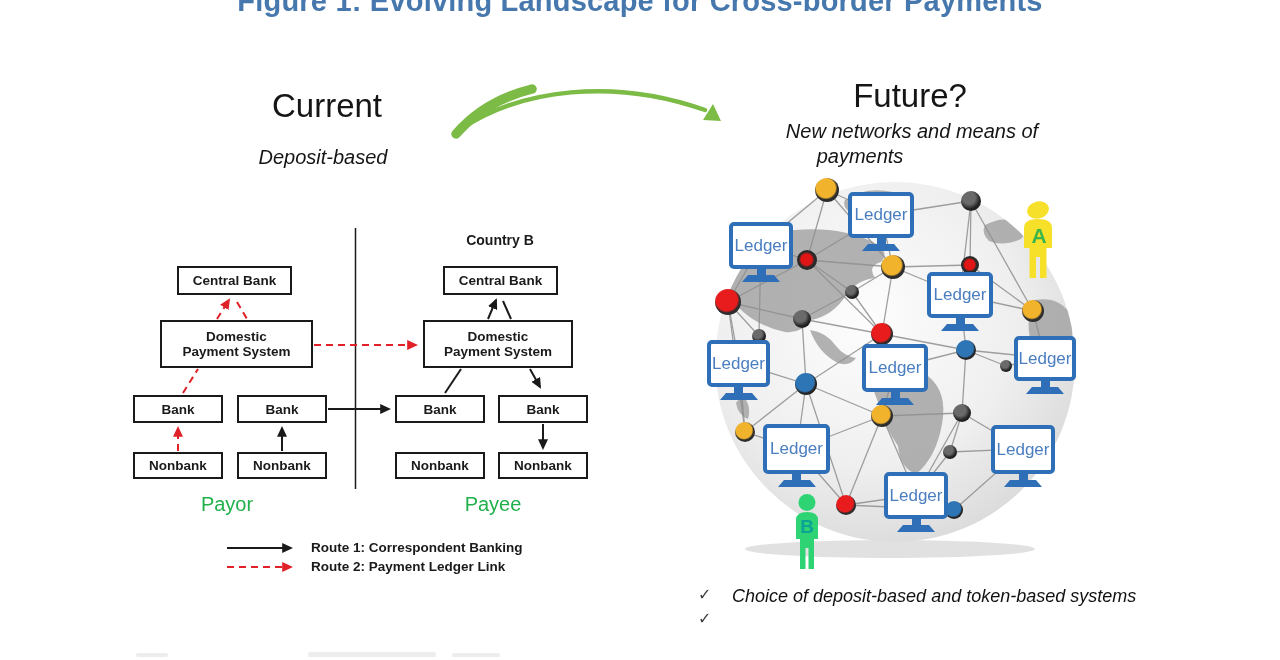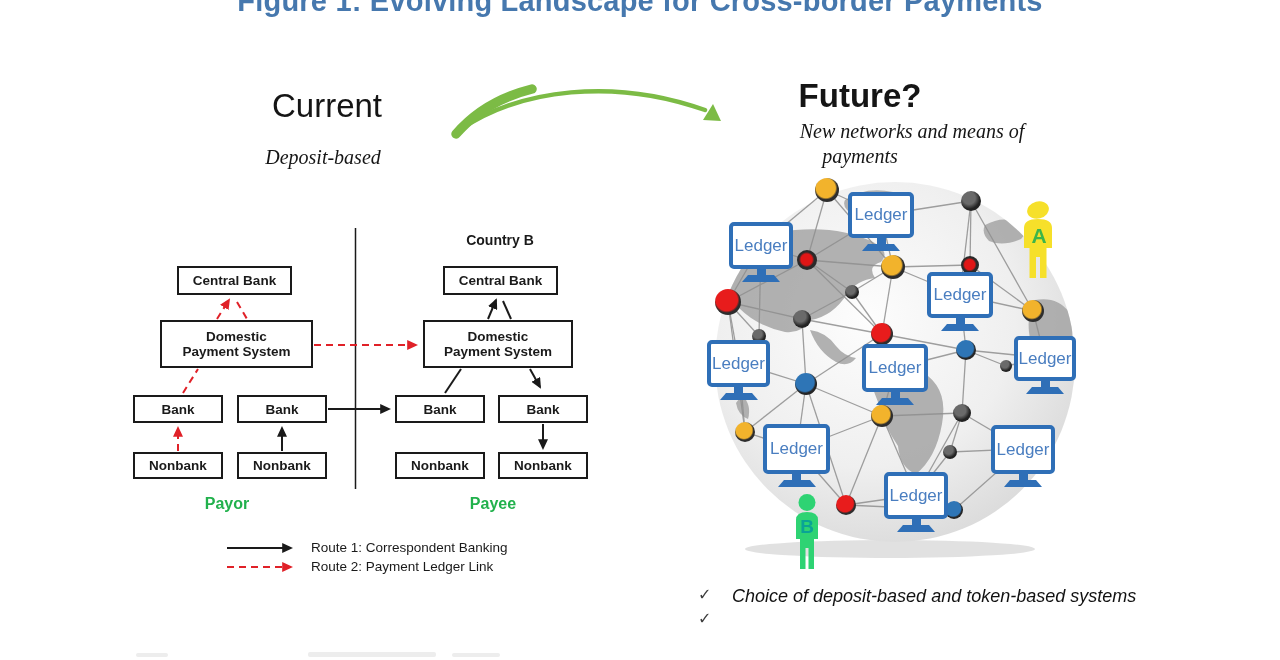--- a/index.html
+++ b/index.html
@@ -3,28 +3,28 @@
 <meta charset="utf-8">
 <style>
   html,body{margin:0;padding:0;background:#fff;}
   .stage{position:relative;width:1280px;height:660px;overflow:hidden;background:#fff;
          font-family:"Liberation Sans","DejaVu Sans",sans-serif;color:#1a1a1a;}
   
   .fig-title{position:absolute;top:-15px;left:0;width:100%;text-align:center;
              font-size:29px;font-weight:bold;color:#4678ae;letter-spacing:.2px;}
   
   .h-big{position:absolute;transform:translate(-50%,-50%);font-size:33px;color:#151515;}
-  .h-sub{position:absolute;transform:translate(-50%,-50%);font-size:20px;font-style:italic;color:#151515;text-align:center;line-height:25px;font-family:Liberation Serif, serif;}
+  .h-sub{position:absolute;transform:translate(-50%,-50%);font-size:20px;font-style:italic;color:#151515;text-align:center;line-height:25px;}
   
   .fbox{position:absolute;box-sizing:border-box;border:2px solid #1a1a1a;background:#fff;
         display:flex;flex-direction:column;align-items:center;justify-content:center;
         font-weight:bold;font-size:13.5px;line-height:15px;text-align:center;z-index:4;}
   .clabel{position:absolute;transform:translate(-50%,-50%);font-weight:bold;font-size:14px;z-index:4;}
-  .glabel{position:absolute;transform:translate(-50%,-50%);font-weight:bold;font-size:16px;color:#21b14c;z-index:4;}
-  .legend-text{position:absolute;font-weight:normal;font-size:13.5px;z-index:4;}
+  .glabel{position:absolute;transform:translate(-50%,-50%);font-weight:normal;font-size:20px;color:#21b14c;z-index:4;}
+  .legend-text{position:absolute;font-weight:bold;font-size:13.5px;z-index:4;}
   
   .gnode{position:absolute;border-radius:50%;z-index:5;}
   .gnode.orange{background:radial-gradient(circle at 45% 42%,#f2b32c 0 50%,#2d2d2d 60%);}
   .gnode.red{background:radial-gradient(circle at 45% 42%,#e81c1c 0 52%,#2d2d2d 62%);}
   .gnode.blue{background:radial-gradient(circle at 45% 42%,#2e75b6 0 52%,#252525 62%);}
   .gnode.dark{background:radial-gradient(circle at 40% 35%,#6a6a6a 0 35%,#222 62%);}
   .gnode.darkred{background:radial-gradient(circle at 48% 48%,#e01616 0 38%,#2a2a2a 52%);}
   .monitor{position:absolute;z-index:6;}
   .mscreen{box-sizing:border-box;border:4px solid #2f6fb7;border-radius:5px;background:#fff;
            display:flex;align-items:center;justify-content:center;}
@@ -176,21 +176,21 @@
       <line x1="227" y1="548" x2="291" y2="548" stroke="#1a1a1a" stroke-width="2" marker-end="url(#mBlack)"></line>
       <line x1="227" y1="567" x2="291" y2="567" stroke="#e02128" stroke-width="2" stroke-dasharray="7 5" marker-end="url(#mRed)"></line>
     </g>
   </svg>
 
   <div class="fig-title">Figure 1: Evolving Landscape for Cross-border Payments</div>
 
   <div class="h-big" style="left:327px;top:106px;">Current</div>
   <div class="h-sub" style="left:323px;top:157px;">Deposit-based</div>
 
-  <div class="h-big" style="left:860px;top:96px;font-weight:bold;">Future?</div>
+  <div class="h-big" style="left:910px;top:96px;">Future?</div>
   <div class="h-sub" style="left:912px;top:131px;">New networks and means of</div>
   <div class="h-sub" style="left:860px;top:156px;text-align:right;">payments</div>
 
   <div class="clabel" style="left:237px;top:240px;margin-top:44px;">Country A</div>
   <div class="clabel" style="left:500px;top:240px;">Country B</div>
 
   <div class="fbox" style="left:177px;top:266px;width:115px;height:29px;">
       <span>Central Bank</span>
     </div>
   <div class="fbox" style="left:443px;top:266px;width:115px;height:29px;">

